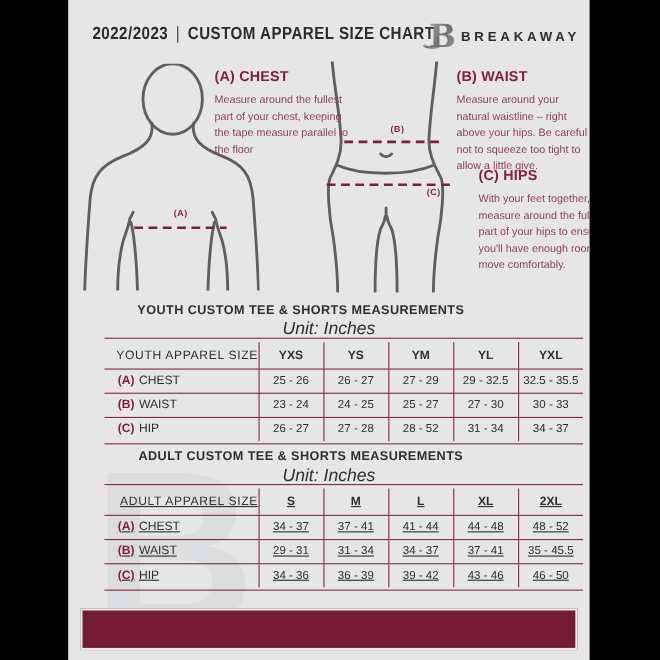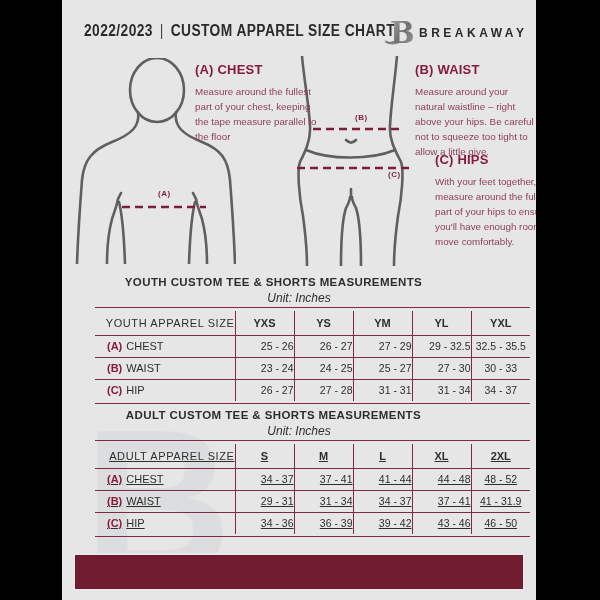--- a/index.html
+++ b/index.html
@@ -36,27 +36,27 @@
   .fig { position:absolute; }
   .fig-torso { left:12px; top:58px; }
   .fig-lower { left:225px; top:56px; }
   .fig-label { position:absolute; font-size:8px; font-weight:700; color:#7e1f38;
                letter-spacing:.5px; }
 
   
   .tbl-title { position:absolute; left:0; width:423px; text-align:center;
                font-size:11.5px; font-weight:700; letter-spacing:.4px; color:#2e2e2e; }
   .tbl-unit  { position:absolute; left:0; width:474px; text-align:center;
-               font-size:12px; font-style:italic; color:#2e2e2e; }
+               font-size:16px; font-style:italic; color:#2e2e2e; }
   .tbl-wrap { position:absolute; left:33px; width:435px;
               border-top:1.5px solid #7e2a45; border-bottom:1.5px solid #7e2a45;
               padding:2.5px 0; }
   table { width:100%; border-collapse:collapse; table-layout:fixed; }
   th, td { overflow:hidden; }
-  th:not(:last-child), td:not(:last-child) { border-right:1.5px solid #7e2a45;text-align:right; }
+  th:not(:last-child), td:not(:last-child) { border-right:1.5px solid #7e2a45; }
   tr.head th { border-bottom:1.5px solid #7e2a45; padding:6px 0; }
   tr.datarow:not(:last-child) td { border-bottom:1.5px solid #7e2a45; }
   th.size { font-size:11px; font-weight:700; text-align:center; }
   th.lab  { font-size:11px; font-weight:400; letter-spacing:.6px; text-align:right;
             padding-left:12px; }
   td { font-size:10.5px; text-align:center; padding:4.5px 0; color:#2e2e2e; }
   td.lab { text-align:left; padding-left:12px; font-size:11px; }
   td.lab .key { color:#871c3a; font-weight:700; margin-right:4px; }
   .t-youth-title { top:276px; } .t-youth-unit { top:291px; } .t-youth { top:307px; }
   .t-adult-title { top:409px;text-align:center; } .t-adult-unit { top:424px; } .t-adult { top:440px;text-decoration:underline; }
@@ -165,21 +165,21 @@
         <td>23 - 24</td>
         <td>24 - 25</td>
         <td>25 - 27</td>
         <td>27 - 30</td>
         <td>30 - 33</td>
       </tr>
       <tr class="datarow">
         <td class="lab"><span class="key">(C)</span><span>HIP</span></td>
         <td>26 - 27</td>
         <td>27 - 28</td>
-        <td>31 - 31</td>
+        <td>28 - 52</td>
         <td>31 - 34</td>
         <td>34 - 37</td>
       </tr>
     </tbody>
       </table>
   </div>
 
   <div class="tbl-title t-adult-title z">ADULT CUSTOM TEE &amp; SHORTS MEASUREMENTS</div>
   <div class="tbl-unit t-adult-unit z">Unit: Inches</div>
   <div class="tbl-wrap t-adult z">
@@ -208,21 +208,21 @@
         <td>41 - 44</td>
         <td>44 - 48</td>
         <td>48 - 52</td>
       </tr>
       <tr class="datarow">
         <td class="lab"><span class="key">(B)</span><span>WAIST</span></td>
         <td>29 - 31</td>
         <td>31 - 34</td>
         <td>34 - 37</td>
         <td>37 - 41</td>
-        <td>41 - 31.9</td>
+        <td>35 - 45.5</td>
       </tr>
       <tr class="datarow">
         <td class="lab"><span class="key">(C)</span><span>HIP</span></td>
         <td>34 - 36</td>
         <td>36 - 39</td>
         <td>39 - 42</td>
         <td>43 - 46</td>
         <td>46 - 50</td>
       </tr>
     </tbody>

